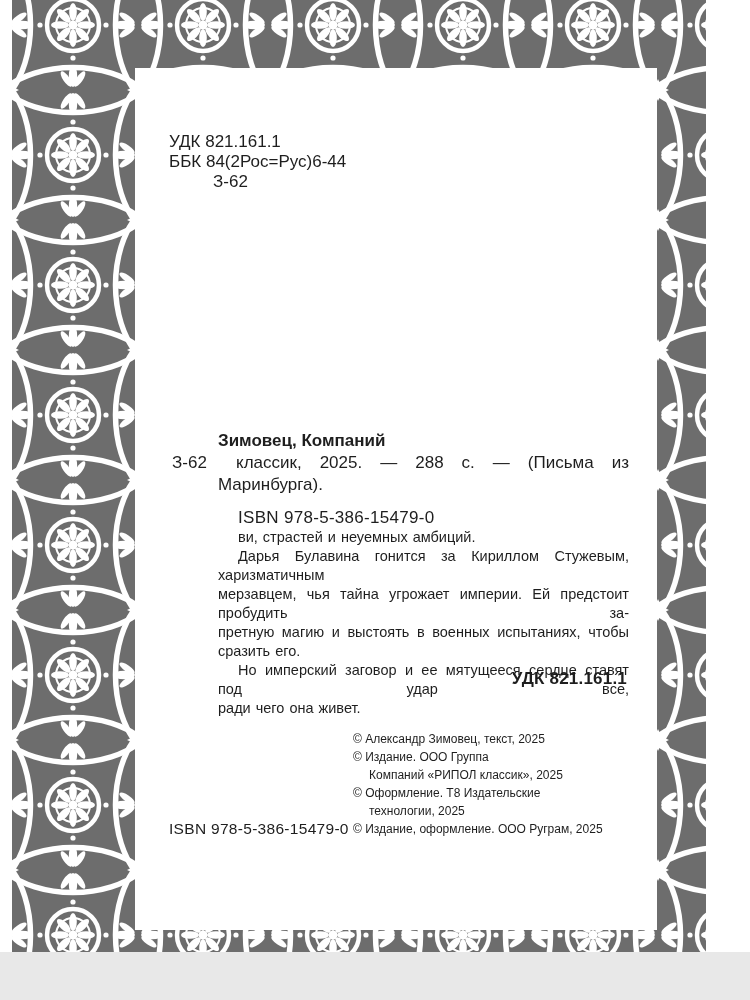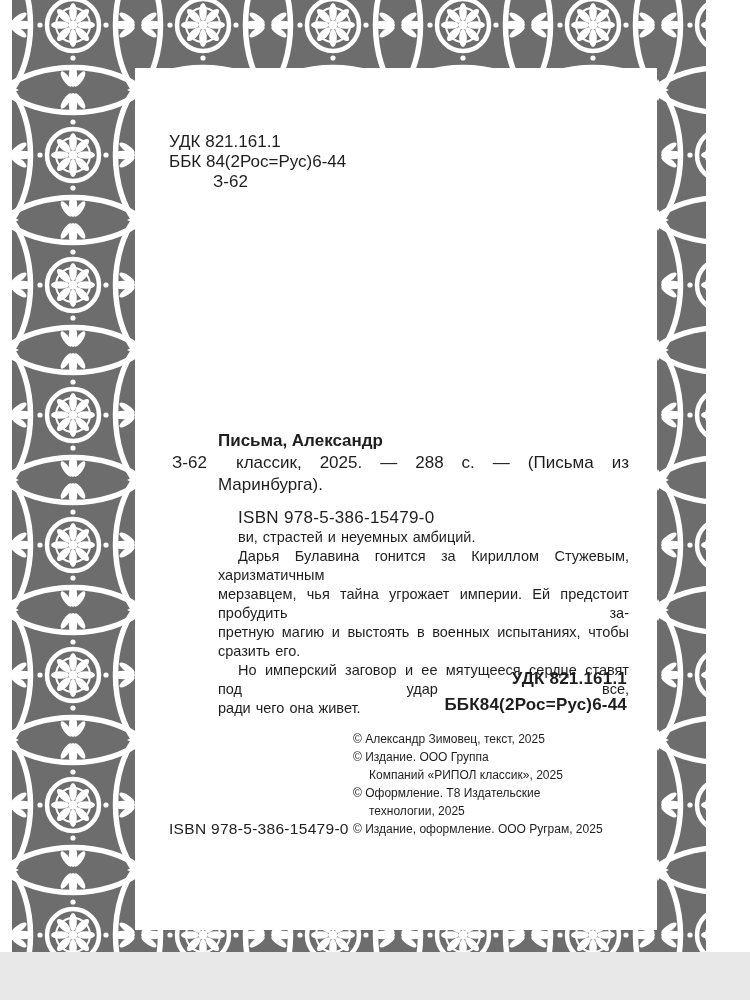--- a/index.html
+++ b/index.html
@@ -116,21 +116,21 @@
 
   <div class="content">
 
     <div class="blk block-codes-top">
       <div>УДК 821.161.1</div>
       <div>ББК 84(2Рос=Рус)6-44</div>
       <div class="code-indent">З-62</div>
     </div>
 
     <div class="blk block-entry">
-      <div class="entry-author">Письма, Александр</div>
+      <div class="entry-author">Зимовец, Компаний</div>
       <div class="entry-row">
         <span class="entry-code">З-62</span>
         <div class="entry-desc">
             <div class="ln ln-last">классик, 2025. — 288 с. — (Письма из Маринбурга).</div>
           </div>
       </div>
       <div class="entry-isbn">ISBN 978-5-386-15479-0</div>
     </div>
 
     <div class="blk block-annotation">
@@ -143,21 +143,20 @@
           <div class="ln ln-last">претную магию и выстоять в военных испытаниях, чтобы сразить его.</div>
         </div>
       <div class="para">
           <div class="ln">Но имперский заговор и ее мятущееся сердце ставят под удар все,</div>
           <div class="ln ln-last">ради чего она живет.</div>
         </div>
     </div>
 
     <div class="blk block-codes-bottom">
       <div>УДК 821.161.1</div>
-      <div>ББК84(2Рос=Рус)6-44</div>
     </div>
 
     <div class="blk block-copyright">
       <div class="cp">
           <div class="ln ln-last">© Александр Зимовец, текст, 2025</div>
         </div>
       <div class="cp">
           <div class="ln">© Издание. ООО Группа</div>
           <div class="ln ln-last">Компаний «РИПОЛ классик», 2025</div>
         </div>

